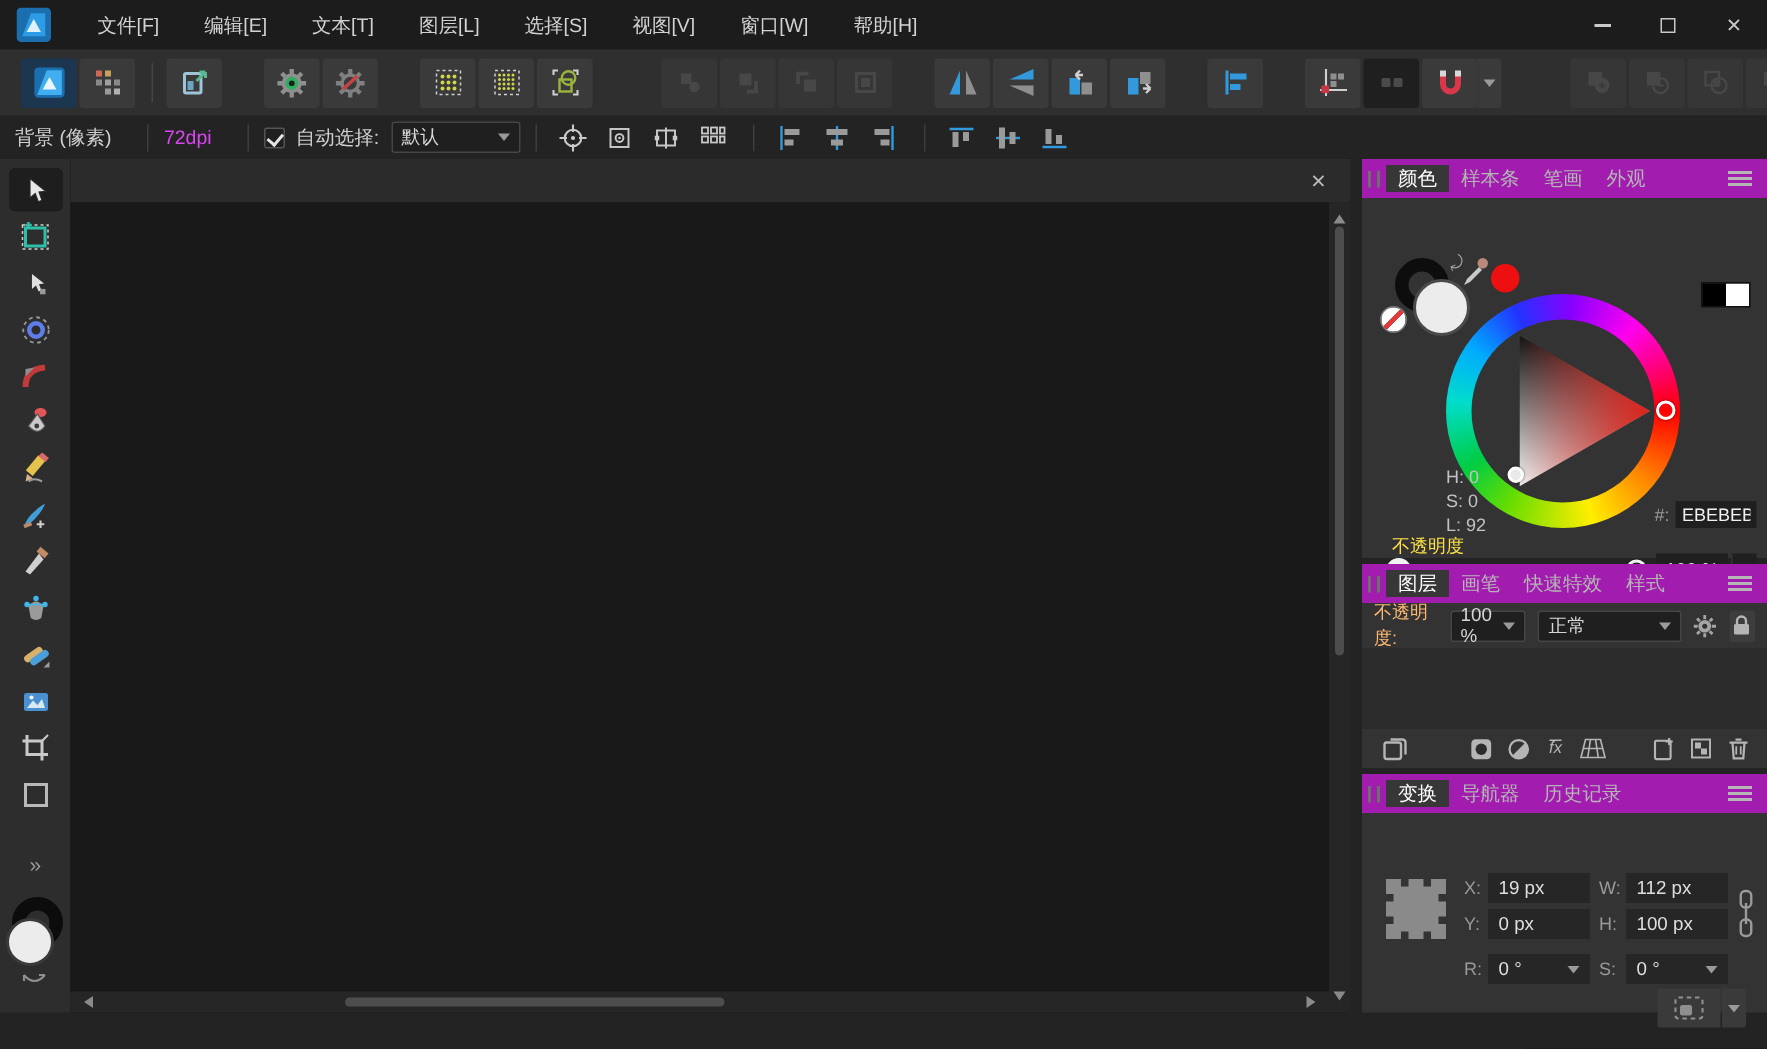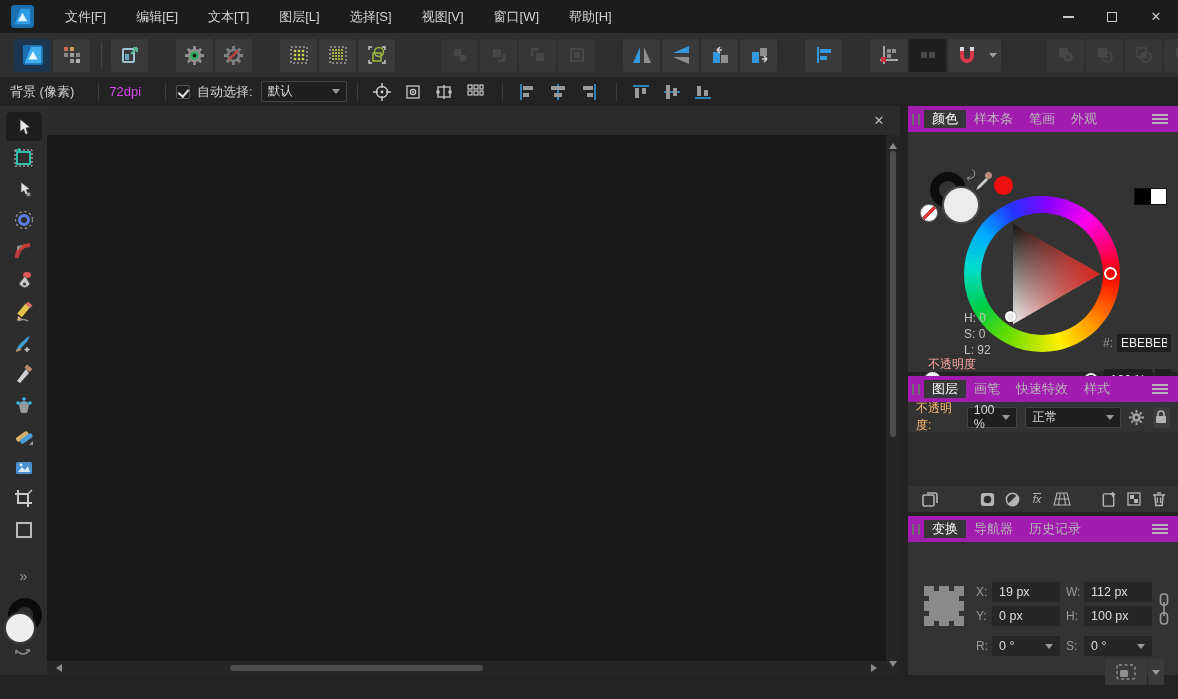--- a/index.html
+++ b/index.html
@@ -82,21 +82,21 @@
   .wheel-hole { position:absolute; left:17px; top:17px; width:122px; height:122px; border-radius:50%; background:#333333; }
   .tri { position:absolute; left:20px; top:20px; width:116px; height:116px;
     clip-path:polygon(100% 50%, 25% 6.7%, 25% 93.3%);
     background-image:linear-gradient(to right, rgba(224,32,24,0) 25%, rgba(224,32,24,0.97) 100%), linear-gradient(to bottom, #141414 7%, #f4f4f4 93%); }
   .ring-sel { position:absolute; left:140px; top:71px; width:13px; height:13px; border:2px solid #fff; border-radius:50%; box-shadow:0 0 2px rgba(0,0,0,.6); }
   .tri-sel { position:absolute; left:41px; top:115px; width:11px; height:11px; border:2px solid #fff; border-radius:50%; background:#e9e9e9; box-shadow:0 0 2px rgba(0,0,0,.6); }
   .hsl { position:absolute; left:12px; top:178px; font-size:12px; color:#c2c2c2; line-height:16px;margin-left:44px; }
   .hexwrap { position:absolute; left:195px; top:202px; display:flex; align-items:center; }
   .hex-label { color:#9a9a9a; font-size:12px; margin-right:4px; }
   .hex-field { width:54px; height:18px; background:#1f1f1f; color:#f0f0f0; border:none; font-size:12px; font-family:"Liberation Sans","DejaVu Sans",sans-serif; padding:0 4px; }
-  .op-label { position:absolute; left:20px; top:224px; font-size:12px; color:#fca5a5; }
+  .op-label { position:absolute; left:20px; top:224px; font-size:12px; color:#fde047; }
   .op-swatch { position:absolute; left:16px; top:240px; width:17px; height:17px; border-radius:50%; background:#f2f2f2; }
   .op-track { position:absolute; left:42px; top:245px; width:142px; height:8px; border-radius:4px;
      background-image:linear-gradient(to right, rgba(250,250,250,.95), rgba(250,250,250,0)), repeating-conic-gradient(#8b8b8b 0 25%, #5d5d5d 0 50%); background-size:100% 100%, 8px 8px; }
   .op-handle { position:absolute; left:176px; top:241px; width:14px; height:14px; border:2px solid #f0f0f0; border-radius:50%; }
   .op-value { position:absolute; left:196px; top:237px; width:48px; height:21px; background:#1f1f1f; color:#e8e8e8; font-size:12.5px; display:flex; align-items:center; justify-content:center; }
   .op-chev { position:absolute; left:246px; top:237px; width:17px; height:21px; background:#1f1f1f; border-left:1px solid #333; display:flex; align-items:center; justify-content:center; }
   .swapwidget { position:absolute; left:12px; top:36px; width:80px; height:66px; }
   .sw-stroke { position:absolute; left:10px; top:4px; width:36px; height:36px; border-radius:50%; border:9px solid #0d0d0d; }
   .sw-fill { position:absolute; left:22px; top:18px; width:38px; height:38px; border-radius:50%; background:#ececec; border:2px solid #4a4a4a; }
   .sw-none { position:absolute; left:0px; top:36px; width:18px; height:18px; border-radius:50%; background:linear-gradient(135deg, #fff 42%, #e03a3a 42%, #e03a3a 58%, #fff 58%); border:1px solid #777; }

